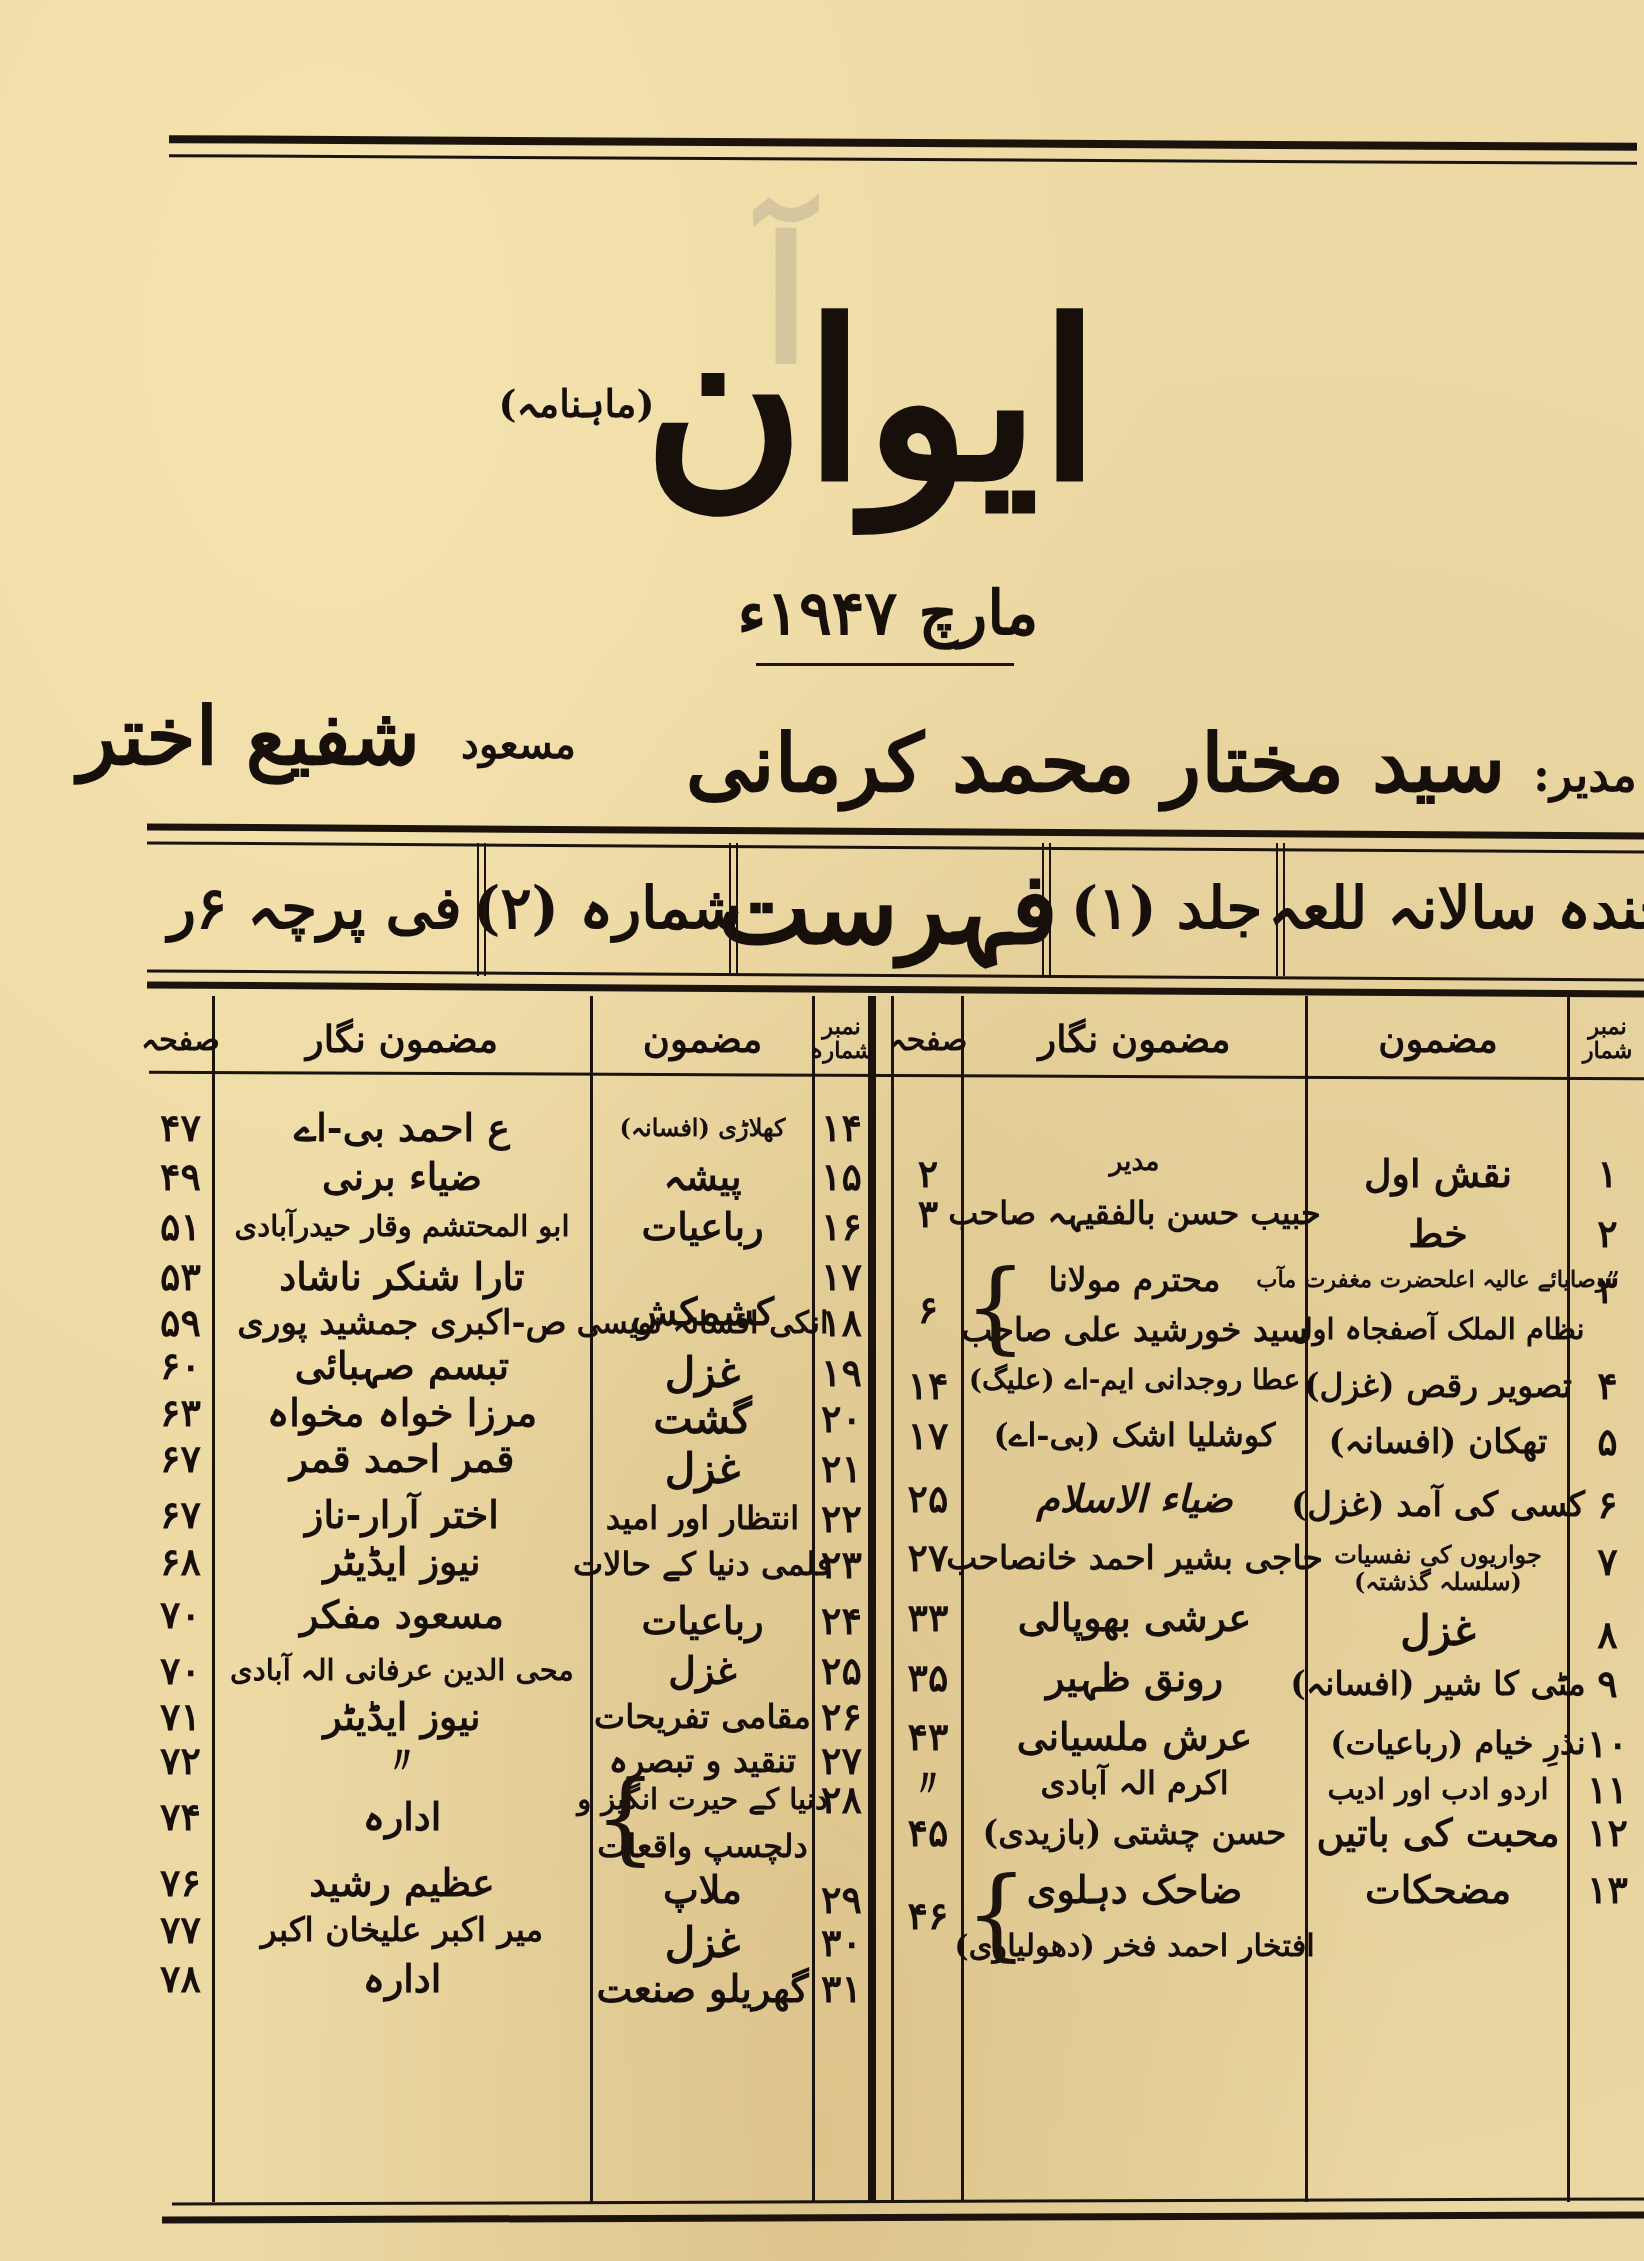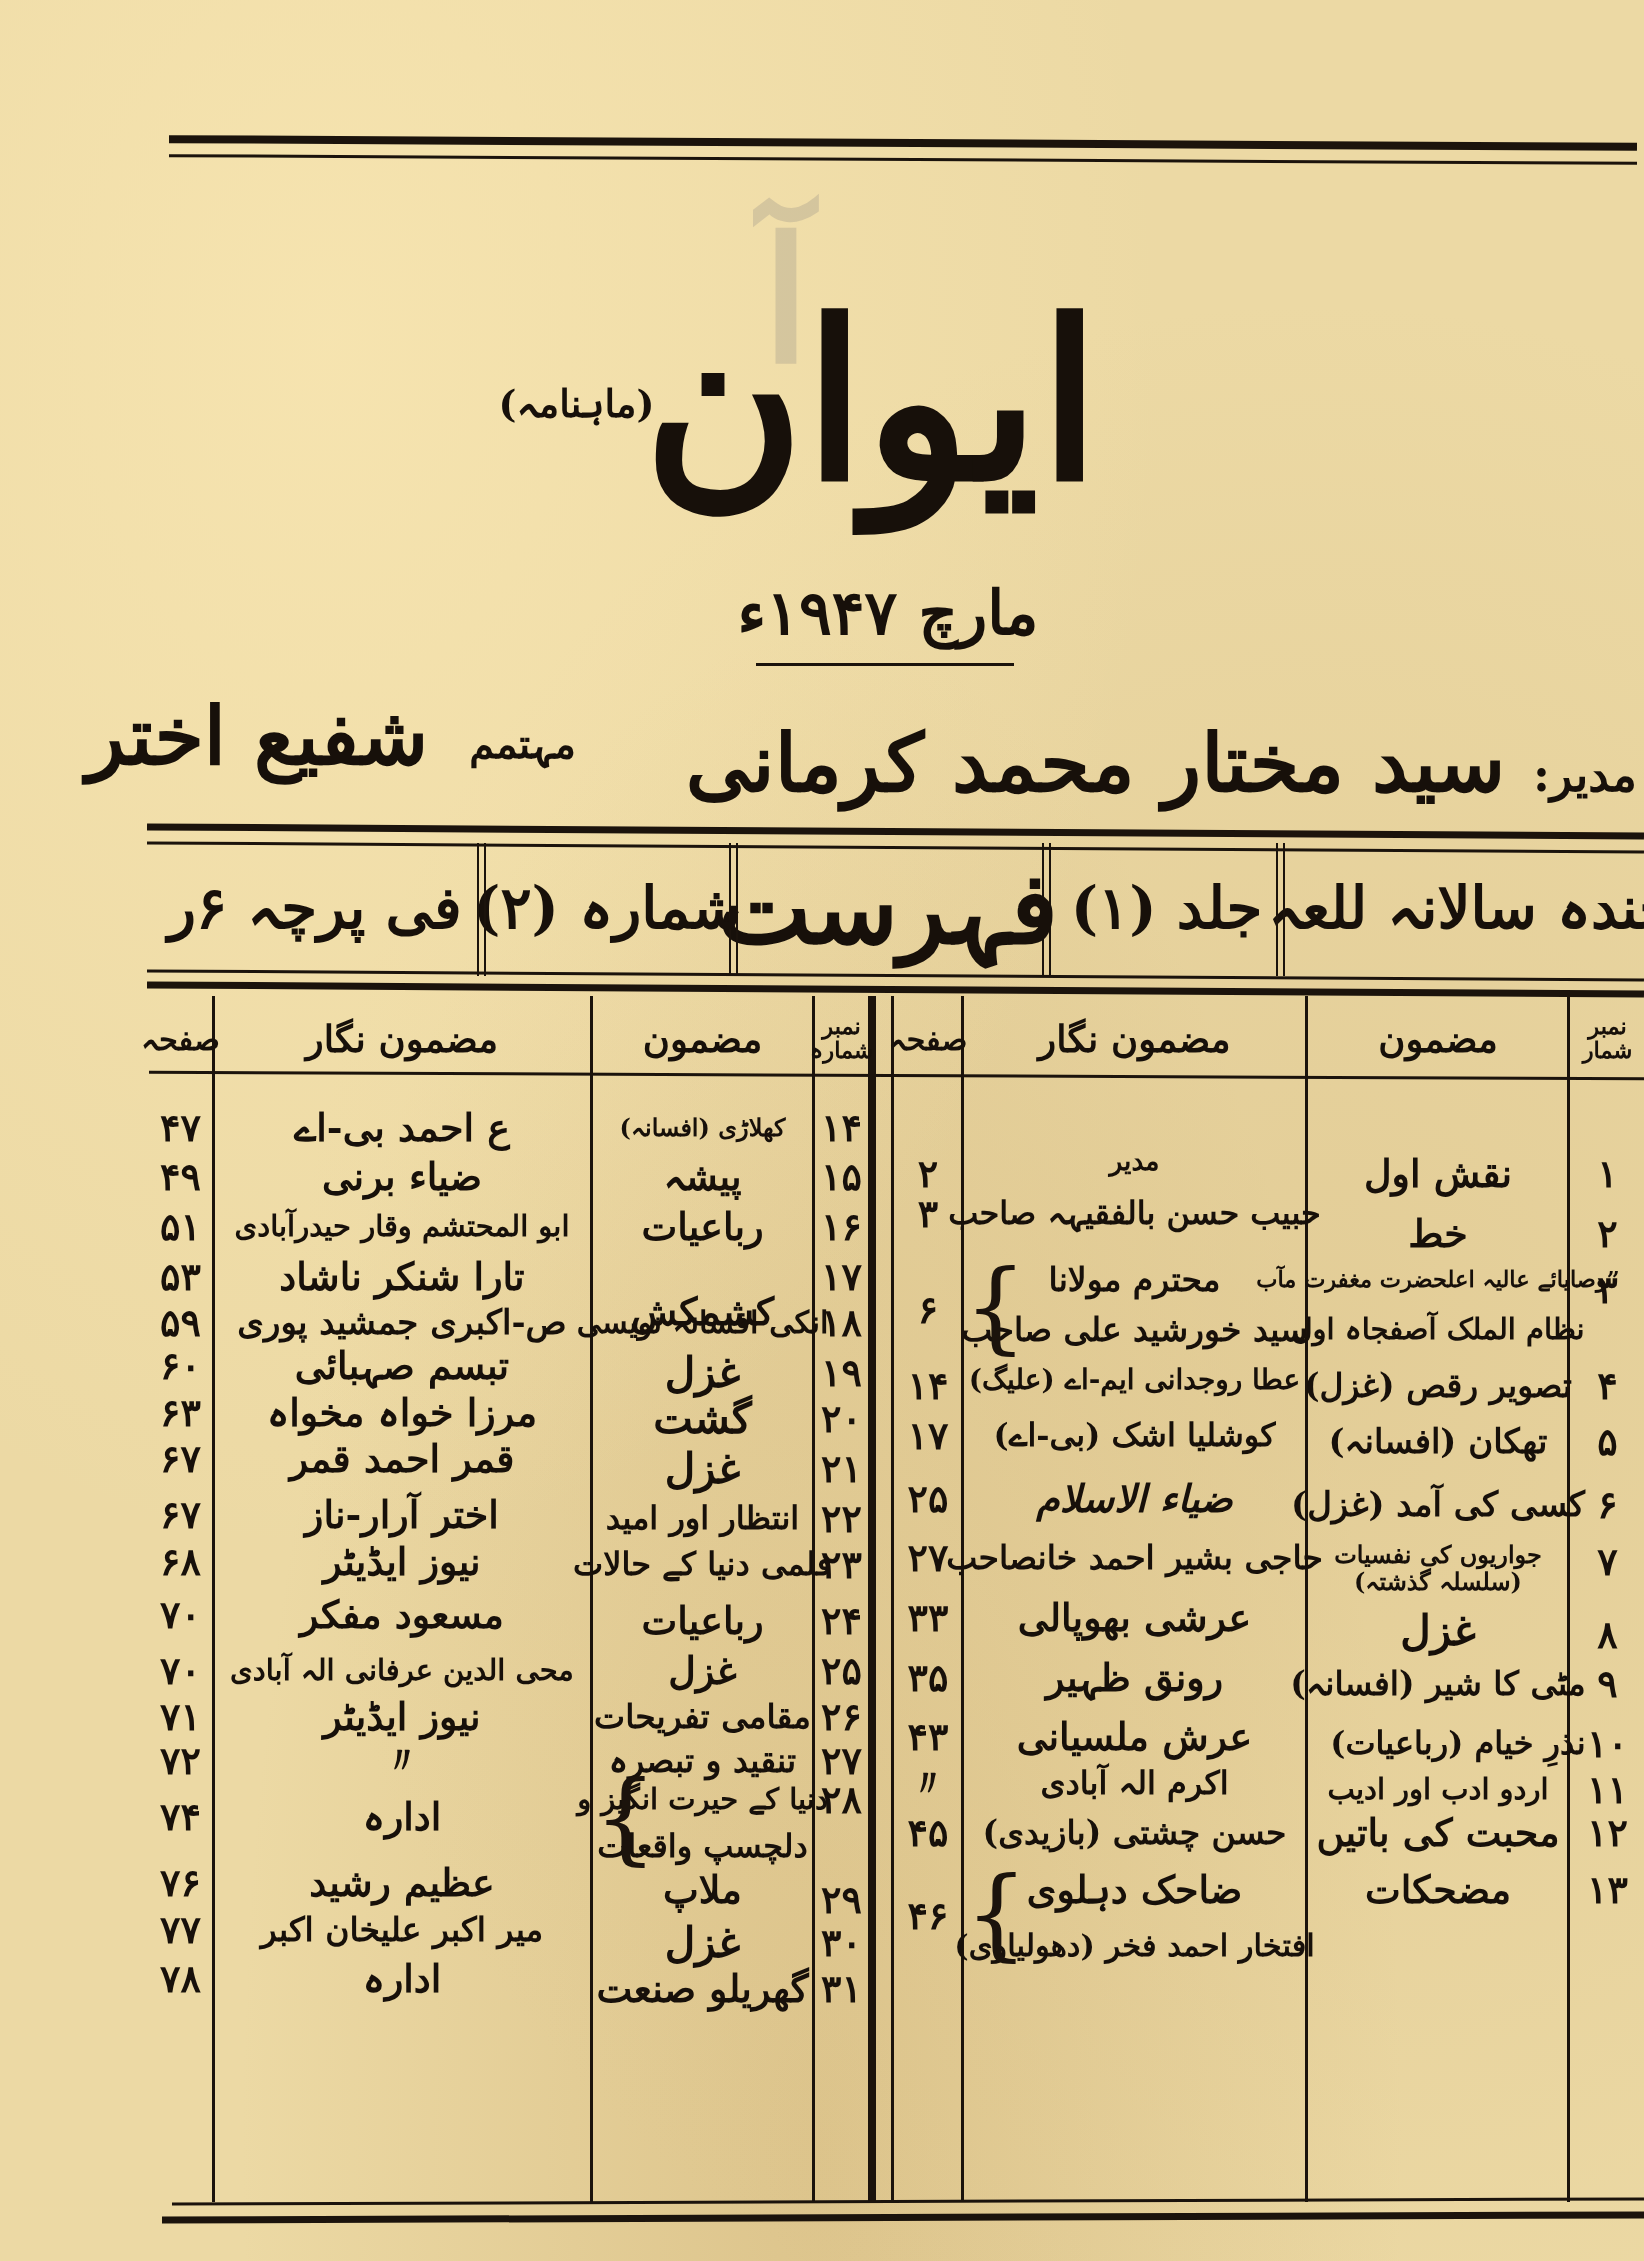--- a/index.html
+++ b/index.html
@@ -89,21 +89,21 @@
   <div class="masthead-title rtl ink">ایوان</div>
   <div class="masthead-sub rtl ink">(ماہنامہ)</div>
   <div class="masthead-date rtl ink">مارچ ۱۹۴۷ء</div>
   <div class="rule date-underline"></div>
 
   <div class="editor-line rtl ink">
     <span style="font-size:46px;">مدیر:</span>
     <span>سید مختار محمد کرمانی</span>
   </div>
   <div class="manager-line rtl ink">
-    <span class="manager-label">مہتمم</span>
+    <span class="manager-label">مسعود</span>
     <span>شفیع اختر</span>
   </div>
 
   <div class="rule" style="left:147px; top:828px; width:1497px; height:7.3px; transform:rotate(0.35deg);"></div>
   <div class="rule" style="left:147px; top:846px; width:1497px; height:2.7px; transform:rotate(0.35deg);"></div>
   <div class="rule" style="left:147px; top:974px; width:1497px; height:2.7px; transform:rotate(0.35deg);"></div>
   <div class="rule" style="left:147px; top:986px; width:1497px; height:7.3px; transform:rotate(0.35deg);"></div>
 
   <div class="band">
     <div class="band-cell rtl ink" style="left:1153px; width:345px;">چندہ سالانہ للعہ</div>

